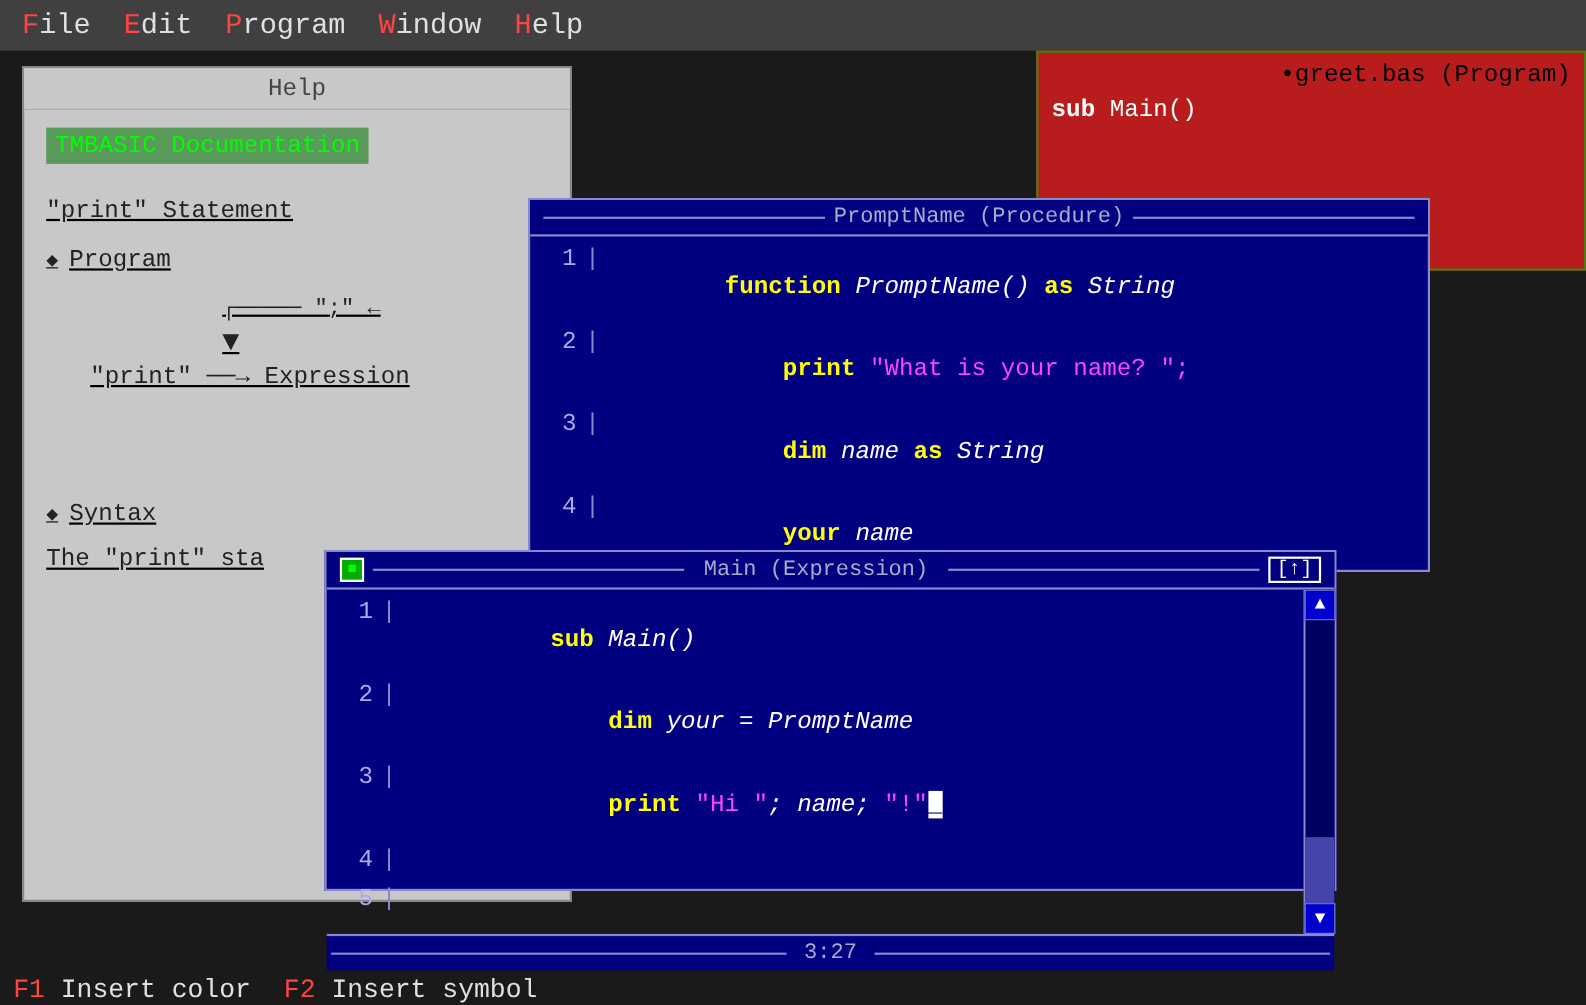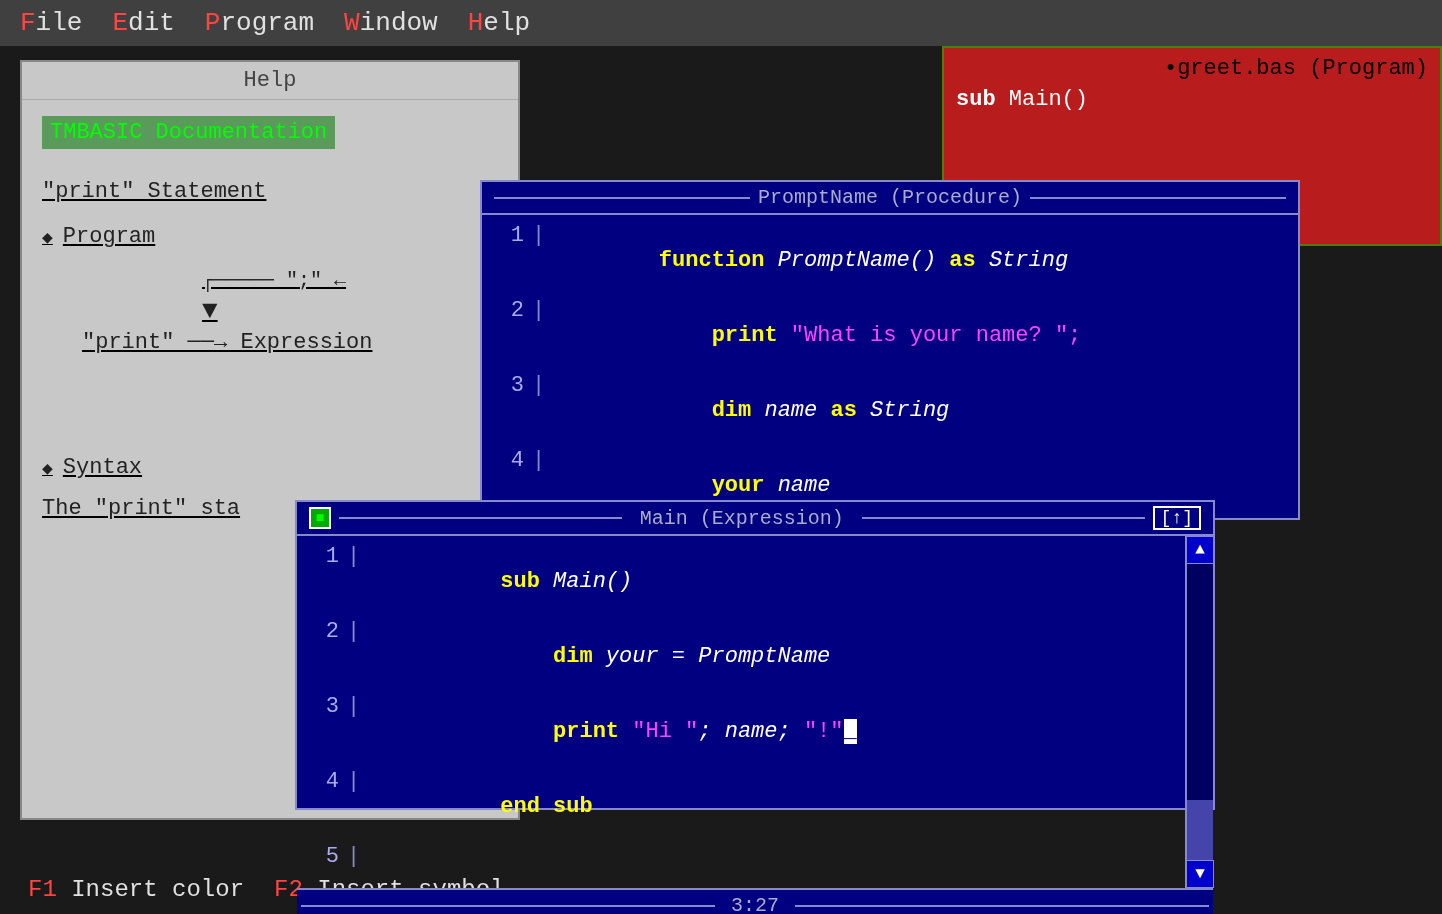--- a/index.html
+++ b/index.html
@@ -33,22 +33,22 @@
       color: #ff4444;
     }
 
     
     #statusbar {
       position: absolute;
       bottom: 0; left: 0; right: 0;
       height: 50px;
       background: #1a1a1a;
       display: flex;
-      align-items: center;
-      padding: 0 28px;
+      align-items: flex-end;
+      padding: 0 12px;
       gap: 30px;
       z-index: 10;
     }
     .status-item {
       font-size: 24px;
       color: #e0e0e0;
     }
     .status-item .fn-key {
       color: #ff4444;
     }
@@ -445,23 +445,20 @@
         <span class="line-num">3</span>
         <span class="line-sep">|</span>
         <span class="code-text">
           <span class="ident">    </span><span class="kw">print</span><span class="ident"> </span><span class="str">"Hi "</span><span class="ident">; name; </span><span class="str">"!"</span><span style="background:#ffffff; color:#000080;">_</span>
         </span>
       </div>
 
       <div class="code-line">
         <span class="line-num">4</span>
         <span class="line-sep">|</span>
-        <span class="code-text">
-          <span class="kw">end</span><span class="ident"> </span><span class="kw">sub</span>
-        </span>
       </div>
 
       <div class="code-line">
         <span class="line-num">5</span>
         <span class="line-sep">|</span>
         <span class="code-text"></span>
       </div>
     </div>
 
     <div class="scrollbar" style="top:0; bottom:0;">

